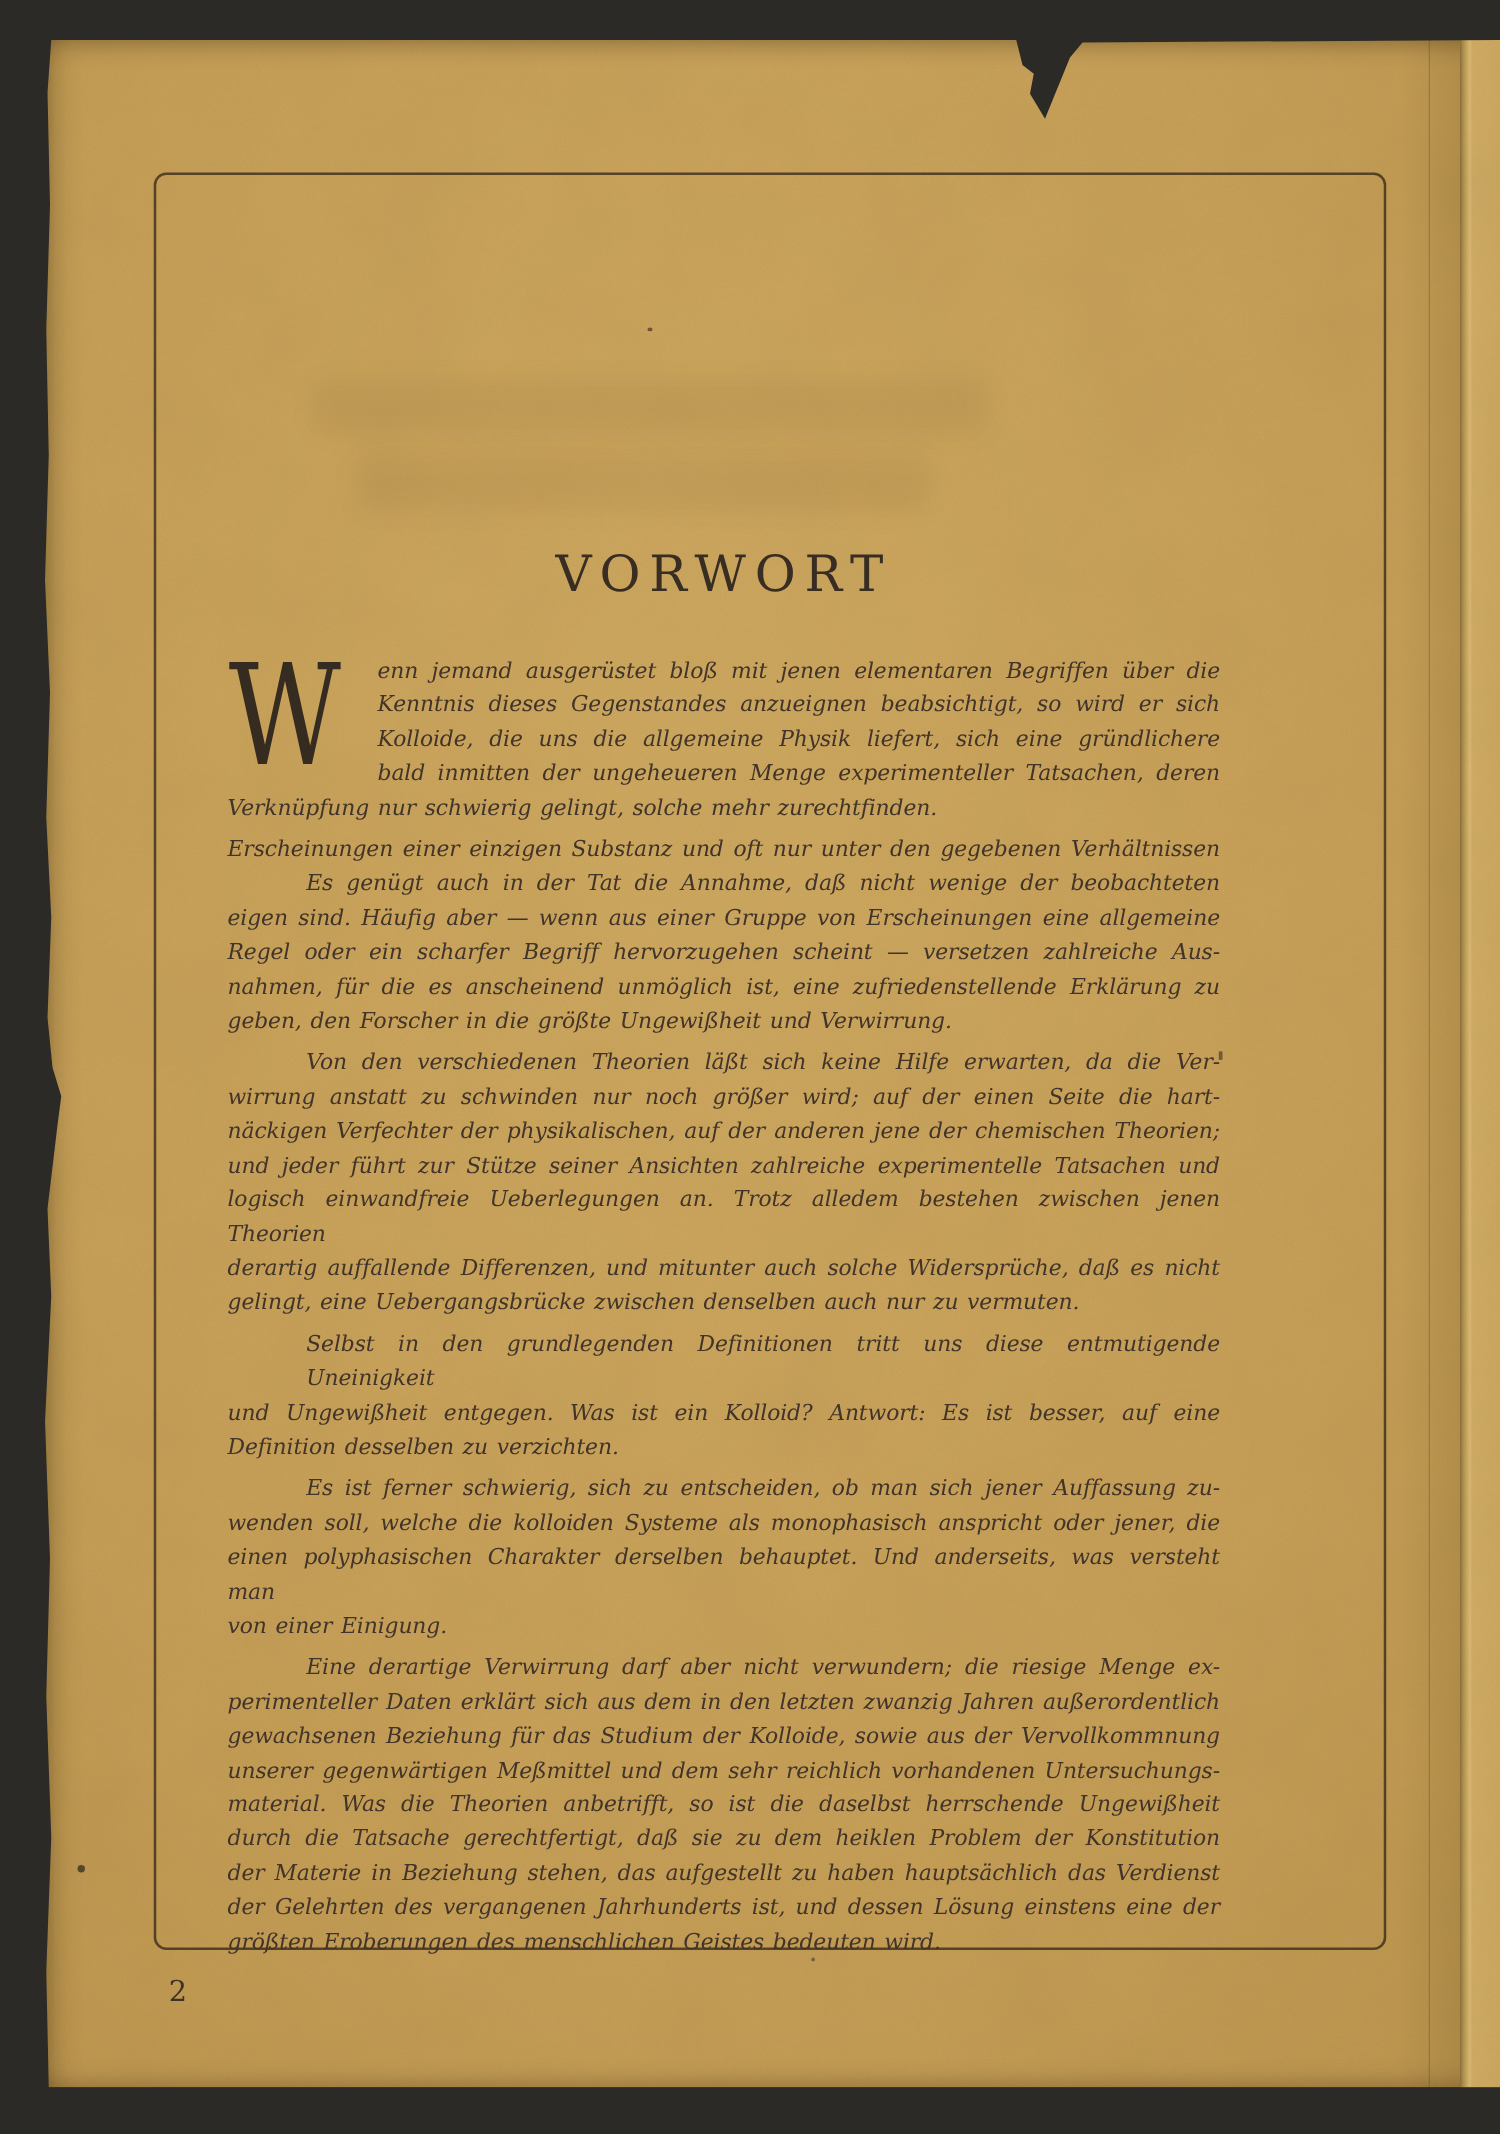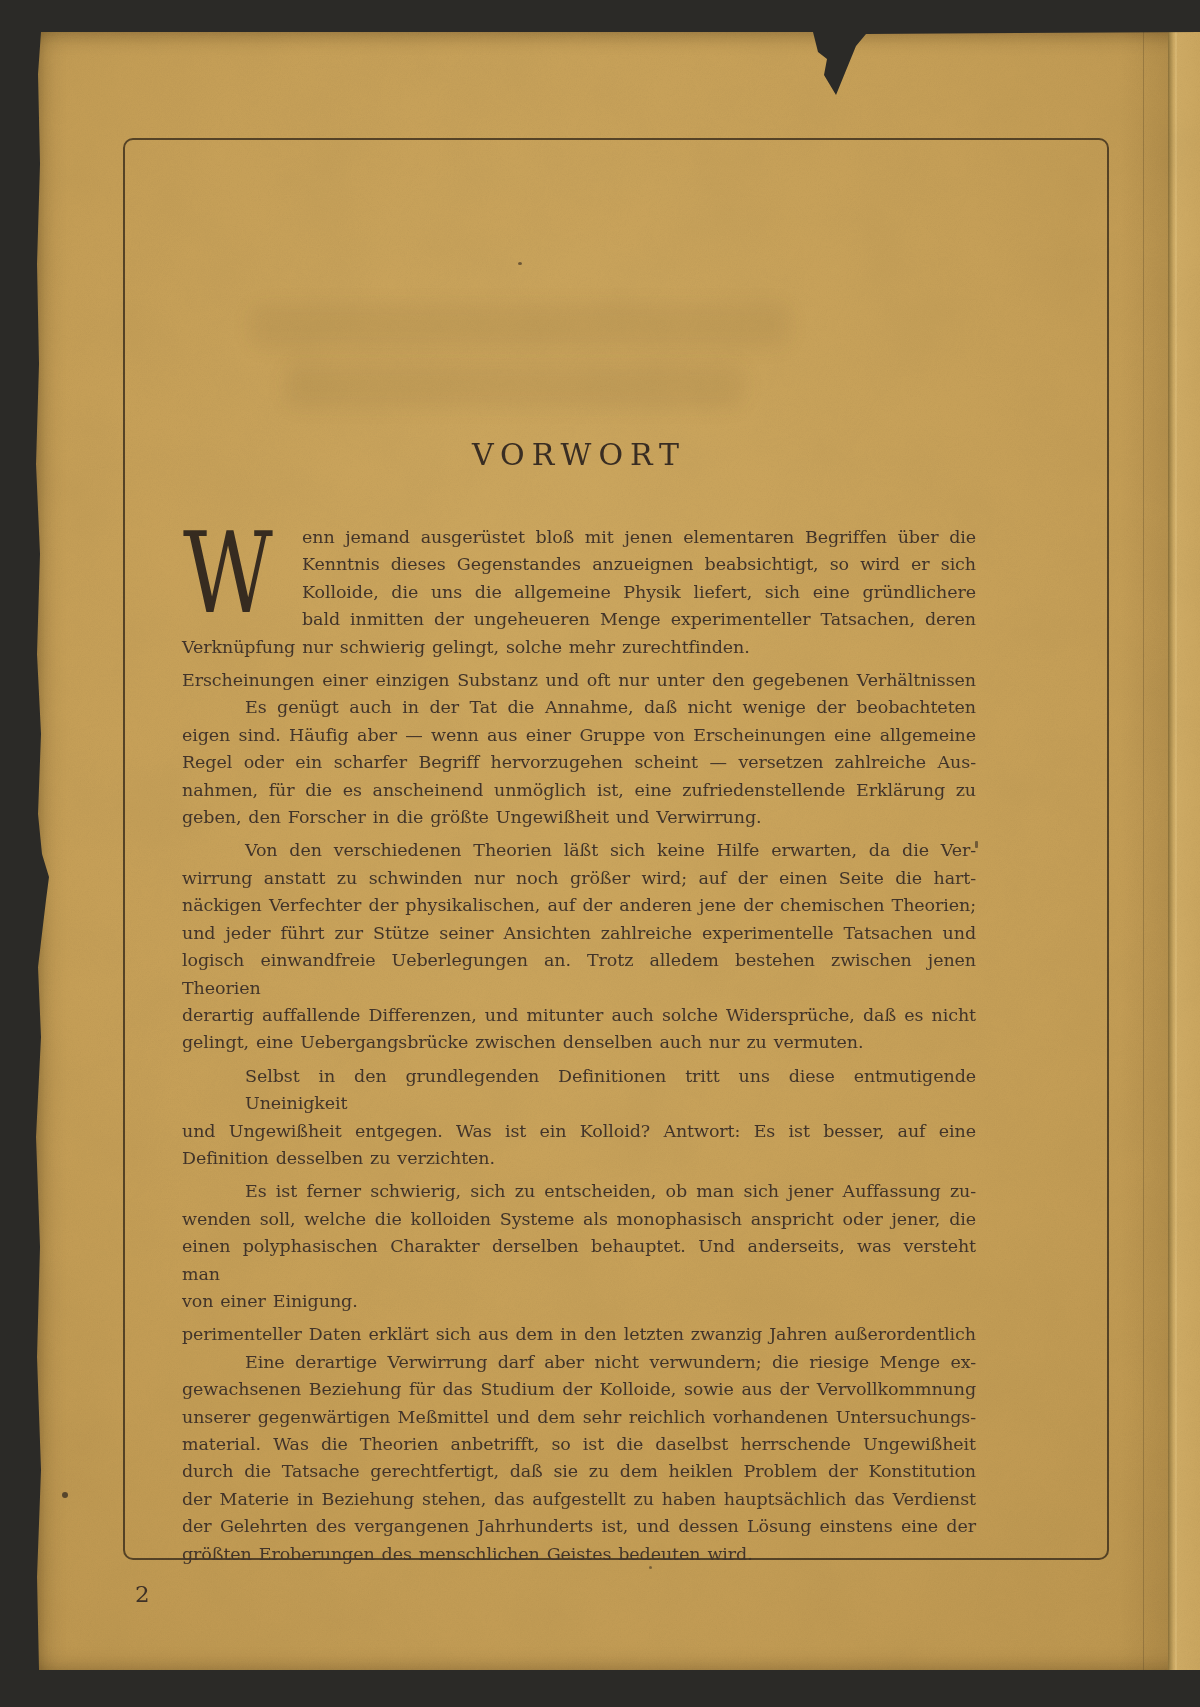--- a/index.html
+++ b/index.html
@@ -48,29 +48,29 @@
   }
   
   .ghost1,.ghost2{
     position:absolute;left:215px;width:540px;height:44px;border-radius:14px;
     background:rgba(80,60,30,.07);filter:blur(9px);
   }
   .ghost1{top:272px}.ghost2{top:332px;left:250px;width:460px}
   
   .title{
     position:absolute;left:147px;top:405px;width:794px;text-align:center;
-    font-size:30px;letter-spacing:7px;color:#3a2e23;
+    font-size:40px;letter-spacing:7px;color:#3a2e23;
   }
   .body-text{
     position:absolute;left:147px;top:492px;width:794px;
     font-size:17.5px;line-height:27.4px;color:#43352a;
     letter-spacing:-0.1px;word-spacing:1.5px;
   }
   .para + .para{margin-top:6px;}
-  .pline{text-align:justify;text-align-last:justify;}
+  .pline{text-align:justify;text-align-last:justify;font-style:italic;}
   .pline.last{text-align-last:left;}
   .pline.ind{padding-left:63px;}
   .pline.dc{padding-left:120px;}
   .dropcap{
     position:absolute;left:1px;top:-7px;font-size:112px;line-height:1;
     color:#372c20;transform:scaleX(.78);transform-origin:left top;
   }
   .page-num{
     position:absolute;left:100px;top:1549px;font-size:23px;color:#3f3227;
   }
@@ -140,22 +140,22 @@
     </div>
 
     <div class="para">
       <div class="pline ind">Es ist ferner schwierig, sich zu entscheiden, ob man sich jener Auffassung zu-</div>
       <div class="pline">wenden soll, welche die kolloiden Systeme als monophasisch anspricht oder jener, die</div>
       <div class="pline">einen polyphasischen Charakter derselben behauptet.  Und anderseits, was versteht man</div>
       <div class="pline last">von einer Einigung.</div>
     </div>
 
     <div class="para">
+      <div class="pline ind">Eine derartige Verwirrung darf aber nicht verwundern; die riesige Menge ex-</div>
       <div class="pline">perimenteller Daten erklärt sich aus dem in den letzten zwanzig Jahren außerordentlich</div>
-      <div class="pline ind">Eine derartige Verwirrung darf aber nicht verwundern; die riesige Menge ex-</div>
       <div class="pline">gewachsenen Beziehung für das Studium der Kolloide, sowie aus der Vervollkommnung</div>
       <div class="pline">unserer gegenwärtigen Meßmittel und dem sehr reichlich vorhandenen Untersuchungs-</div>
       <div class="pline">material.  Was die Theorien anbetrifft, so ist die daselbst herrschende Ungewißheit</div>
       <div class="pline">durch die Tatsache gerechtfertigt, daß sie zu dem heiklen Problem der Konstitution</div>
       <div class="pline">der Materie in Beziehung stehen, das aufgestellt zu haben hauptsächlich das Verdienst</div>
       <div class="pline">der Gelehrten des vergangenen Jahrhunderts ist, und dessen Lösung einstens eine der</div>
       <div class="pline last">größten Eroberungen des menschlichen Geistes bedeuten wird.</div>
     </div>
   </div>
 

